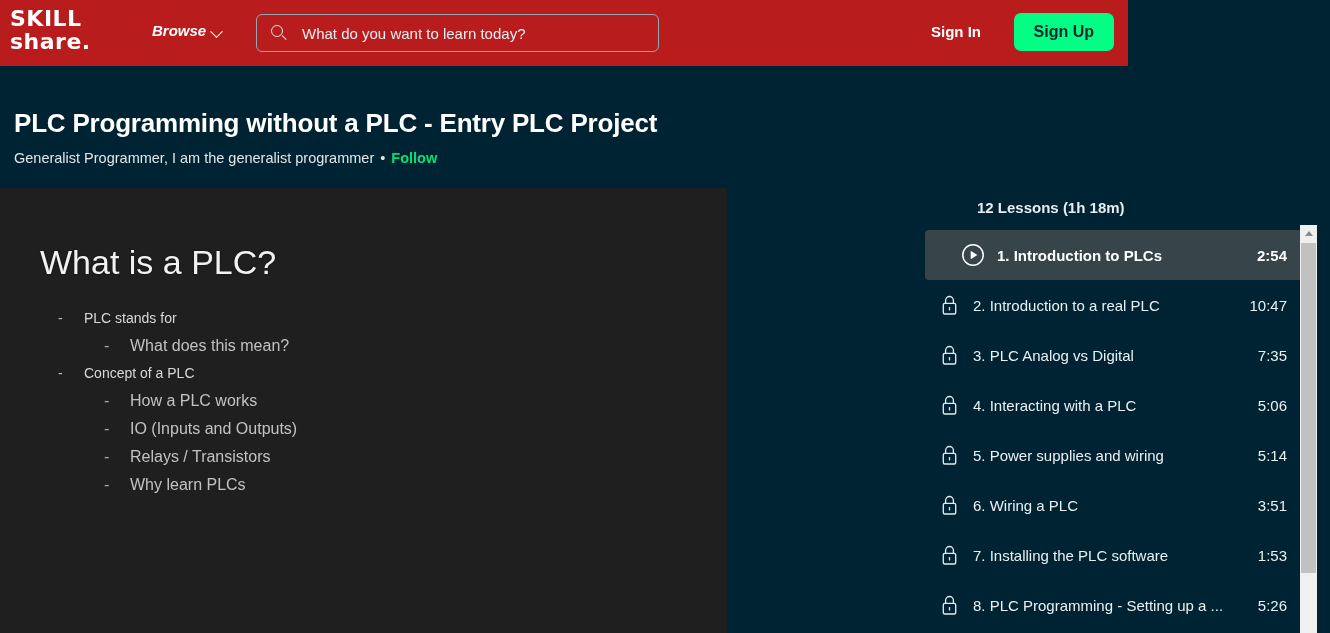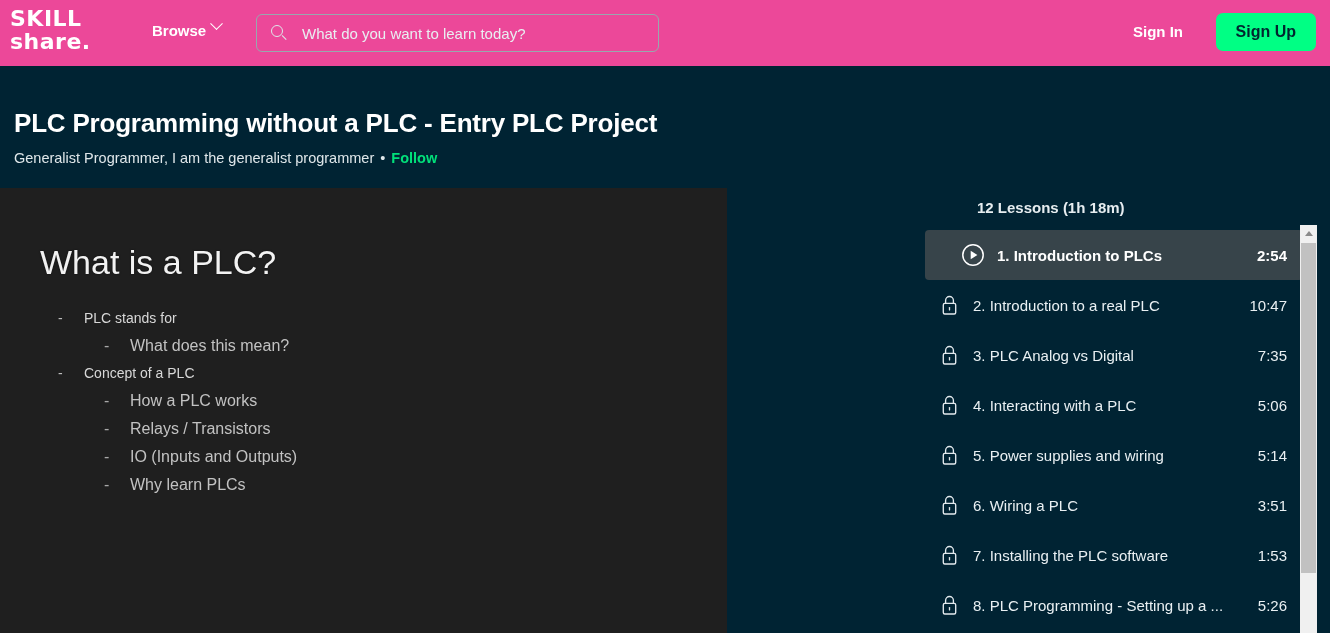--- a/index.html
+++ b/index.html
@@ -8,44 +8,45 @@
     height: 633px;
     overflow: hidden;
     background: #002333;
     font-family: "Liberation Sans", sans-serif;
     -webkit-font-smoothing: antialiased;
   }
 
   
   .header {
     position: absolute; top: 0; left: 0;
-    width: 1330px; height: 66px;
-    background: #ec4899;
+    width: 1128px; height: 66px;
+    background: #b91c1c;
     display: flex; align-items: center;
   }
   .logo {
     position: absolute; left: 10px; top: 7px;
     width: 120px;
     color: #ffffff;
     font-weight: 800;
     font-size: 23px;
     line-height: 23px;
     letter-spacing: -0.5px;
     font-family: "DejaVu Sans", sans-serif;
     text-transform: lowercase;
   }
   .logo span { display: block; }
   .logo .l1 { text-transform: uppercase; font-size: 22px; letter-spacing: 0.5px;}
   .logo .l2 { font-size: 22px; letter-spacing: 0.5px; }
 
   .browse {
     position: absolute; left: 152px; top: 22px;
     color: #fff; font-size: 15px; font-weight: 700;
-    display: flex; align-items: flex-start; gap: 6px;
+    display: flex; align-items: flex-end; gap: 6px;
     cursor: pointer;
+    font-style: italic;
   }
   .chev {
     width: 9px; height: 9px;
     border-right: 1.6px solid #fff;
     border-bottom: 1.6px solid #fff;
     transform: rotate(45deg) translate(-2px,-2px);
   }
 
   .searchbox {
     position: absolute; left: 256px; top: 14px;
@@ -223,22 +224,22 @@
 </div>
 
 <div class="player">
   <div class="slide">
     <div class="slide-title">What is a PLC?</div>
     <div class="bullets">
         <div class="b1">PLC stands for</div>
         <div class="b2">What does this mean?</div>
         <div class="b1">Concept of a PLC</div>
         <div class="b2">How a PLC works</div>
+        <div class="b2">IO (Inputs and Outputs)</div>
         <div class="b2">Relays / Transistors</div>
-        <div class="b2">IO (Inputs and Outputs)</div>
         <div class="b2">Why learn PLCs</div>
       </div>
   </div>
 </div>
 
 <div class="lessons-panel">
   <div class="lessons-head">12 Lessons (1h 18m)</div>
   <div class="lesson-list">
       <div class="lesson-row active">
         <span class="lesson-icon">

